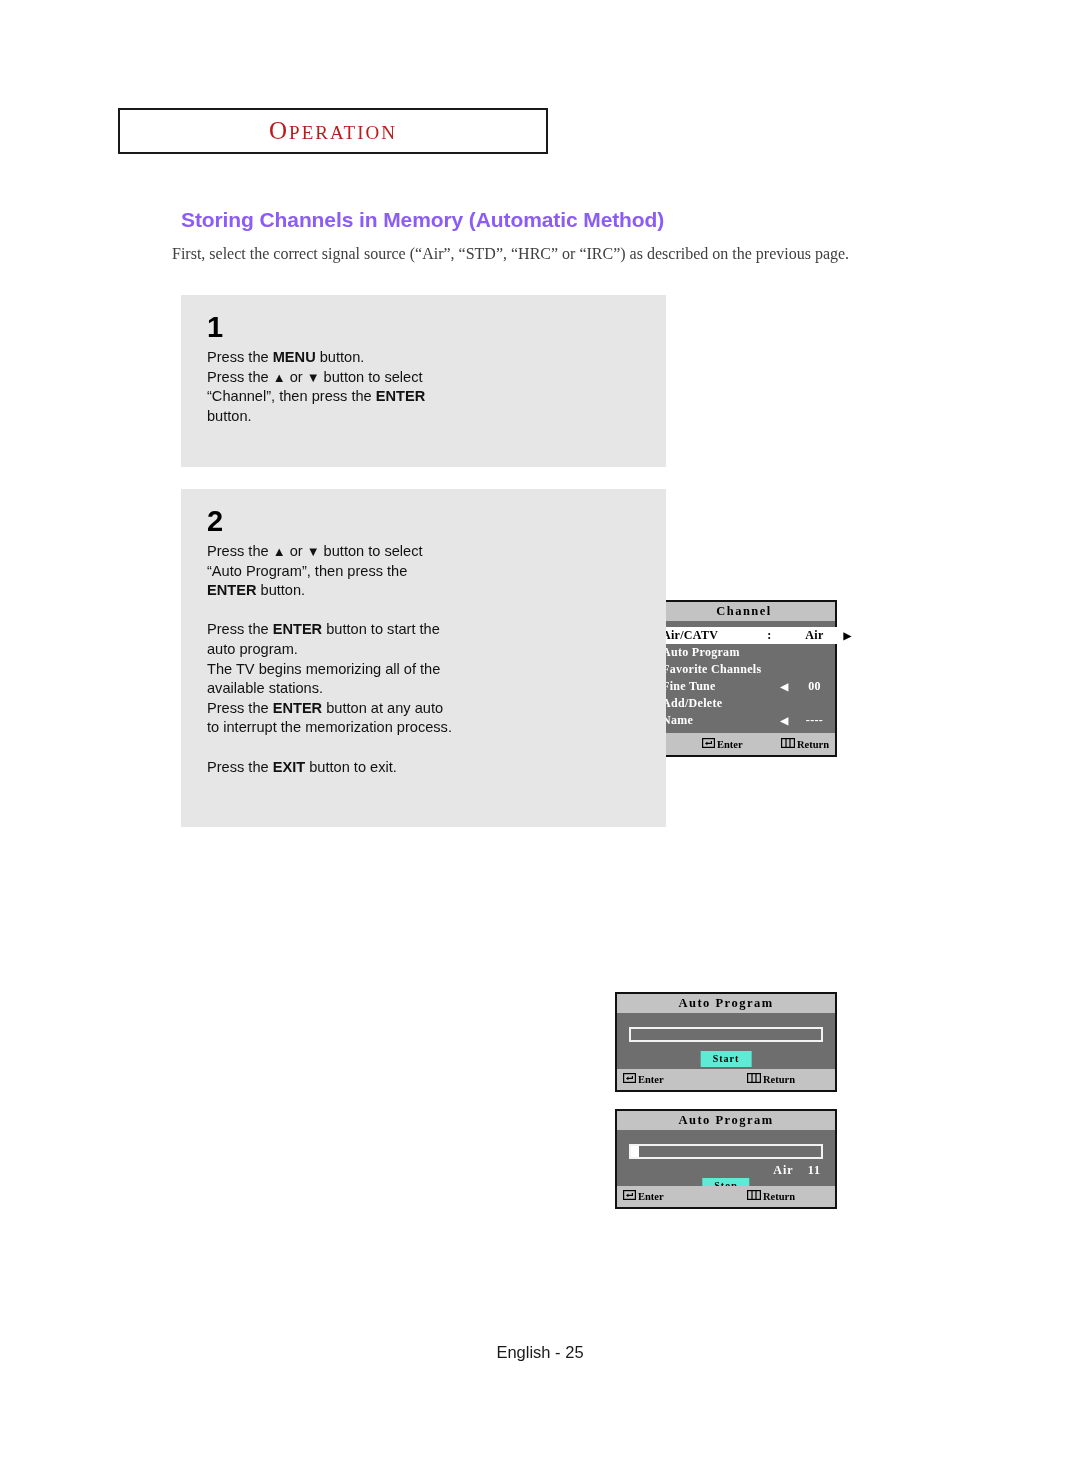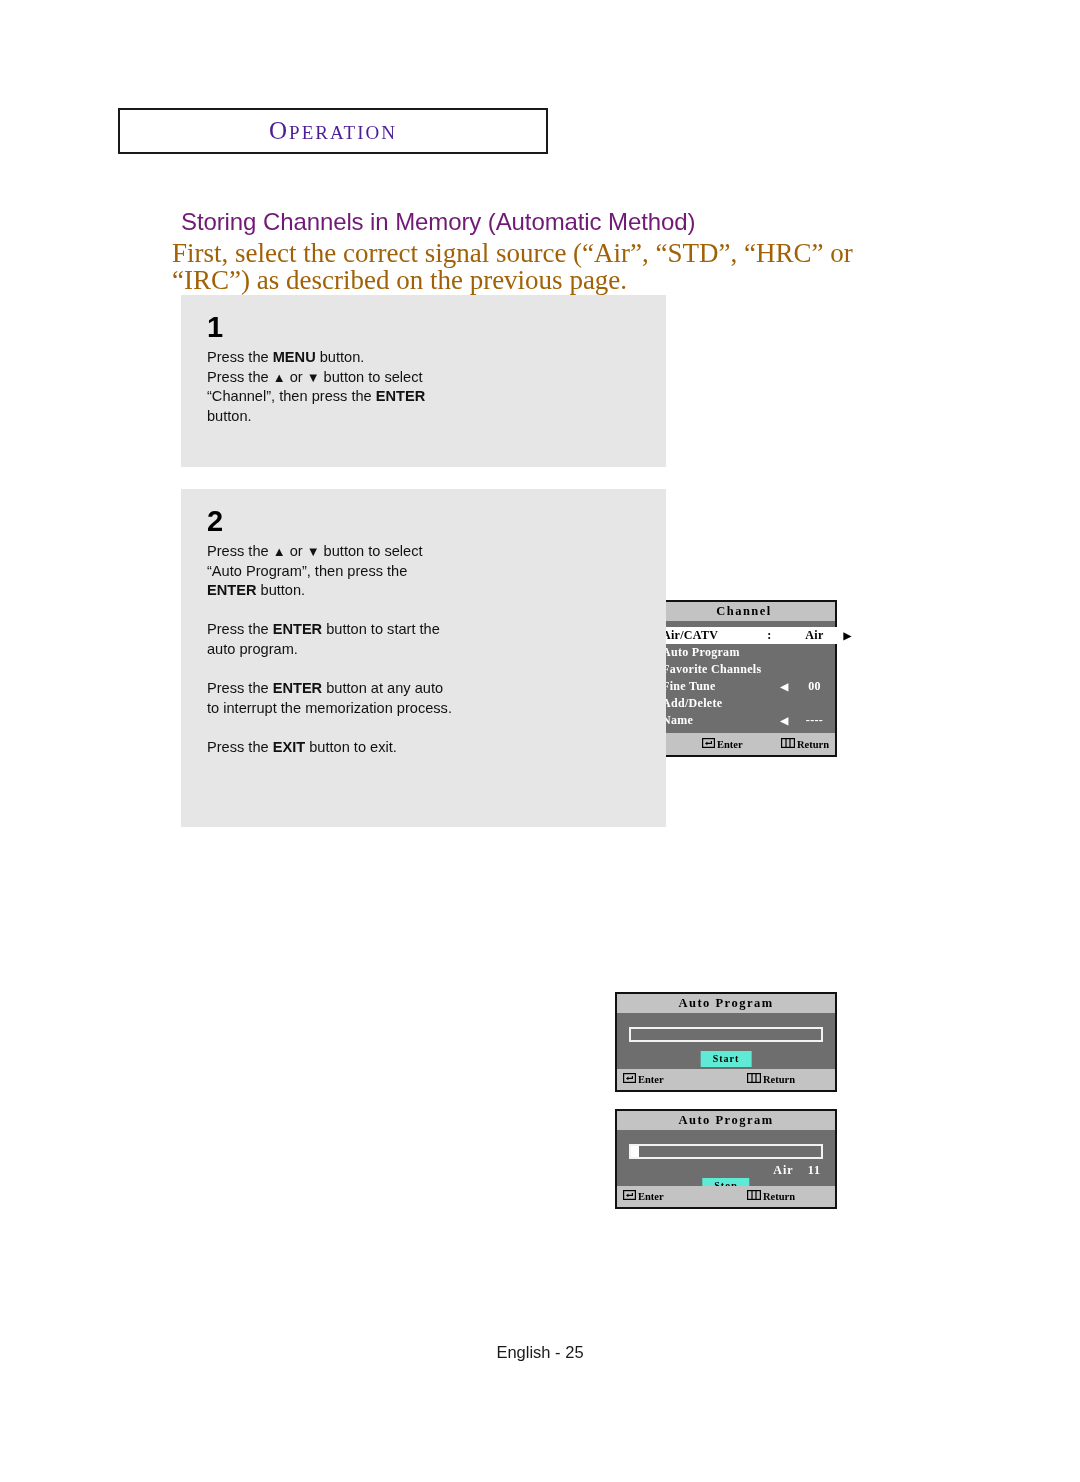--- a/index.html
+++ b/index.html
@@ -26,46 +26,46 @@
     border: 2px solid #1a1a1a;
     box-sizing: border-box;
     display: flex;
     align-items: center;
     justify-content: center;
   }
   .chapter-title {
     font-family: "Liberation Serif", serif;
     font-size: 19px;
     letter-spacing: 2.0px;
-    color: #4c1d95;
+    color: #b91c1c;
     text-transform: uppercase;
   }
   .chapter-title .cap {
     font-size: 25px;
   }
 
   
   .section-heading {
     position: absolute;
     left: 181px;
     top: 208px;
-    font-size: 24px;
-    font-weight: normal;
+    font-size: 21px;
+    font-weight: bold;
     letter-spacing: -0.1px;
-    color: #701a75;
+    color: #8b5cf6;
   }
   .intro-text {
     position: absolute;
     left: 172px;
     top: 240px;
     width: 700px;
     font-family: "Liberation Serif", serif;
-    font-size: 27px;
+    font-size: 16px;
     line-height: 27px;
-    color: #a16207;
+    color: #404040;
   }
 
   
   .step-block {
     position: absolute;
     background: #e6e6e6;
   }
   #step-block-1 { left: 181px; top: 295px; width: 485px; height: 172px; }
   #step-block-2 { left: 181px; top: 489px; width: 485px; height: 338px; }
 
@@ -419,21 +419,21 @@
         <span>Return</span>
       </span>
     </div>
   </div>
 </div>
 
 <div class="step-block" id="step-block-2">
   <div class="step-number" style="left:26px; top:18px;">2</div>
   <div class="step-text" id="step-text-2" style="left:26px; top:53px; width:245px;">
       <div class="step-para"><span>Press the </span><span class="arrow">▲</span><span> or </span><span class="arrow">▼</span><span> button to select “Auto Program”, then press the </span><b>ENTER</b><span> button.</span></div>
-      <div class="step-para"><span>Press the </span><b>ENTER</b><span> button to start the auto program.</span><br><br><span>Press the </span><b>ENTER</b><span> button at any auto to interrupt the memorization process.</span></div>
+      <div class="step-para"><span>Press the </span><b>ENTER</b><span> button to start the auto program.</span><br><span>The TV begins memorizing all of the available stations.</span><br><span>Press the </span><b>ENTER</b><span> button at any auto to interrupt the memorization process.</span></div>
       <div class="step-para"><span>Press the </span><b>EXIT</b><span> button to exit.</span></div>
     </div>
 
   <div class="osd osd-ap" id="osd-autoprogram-1">
     <div class="osd-titlebar">Auto Program</div>
     <div class="osd-body">
       <div class="progress-track">
         <div class="progress-fill" id="ap1-fill" style="width: 0%;"></div>
       </div>
       <div class="ap-button">Start</div>

